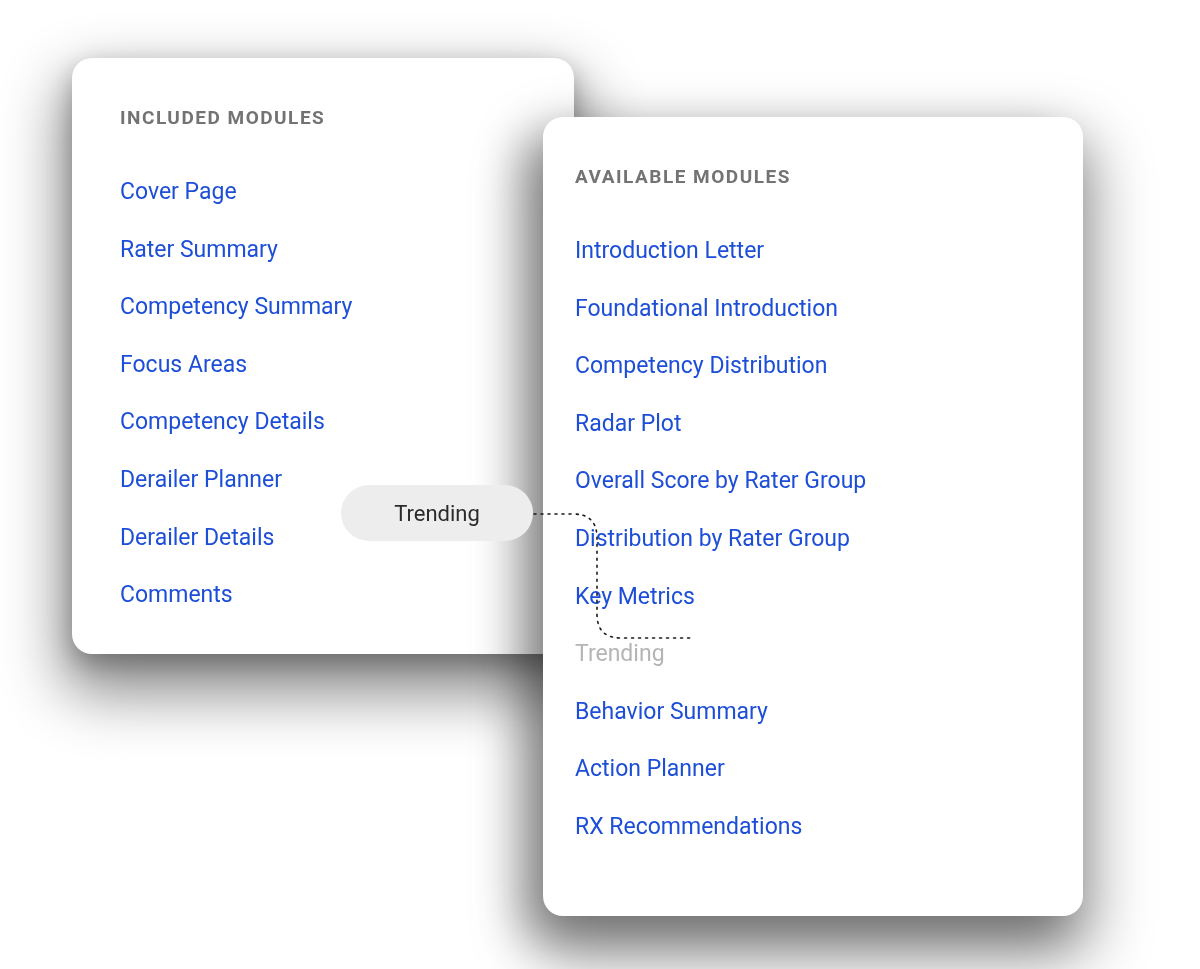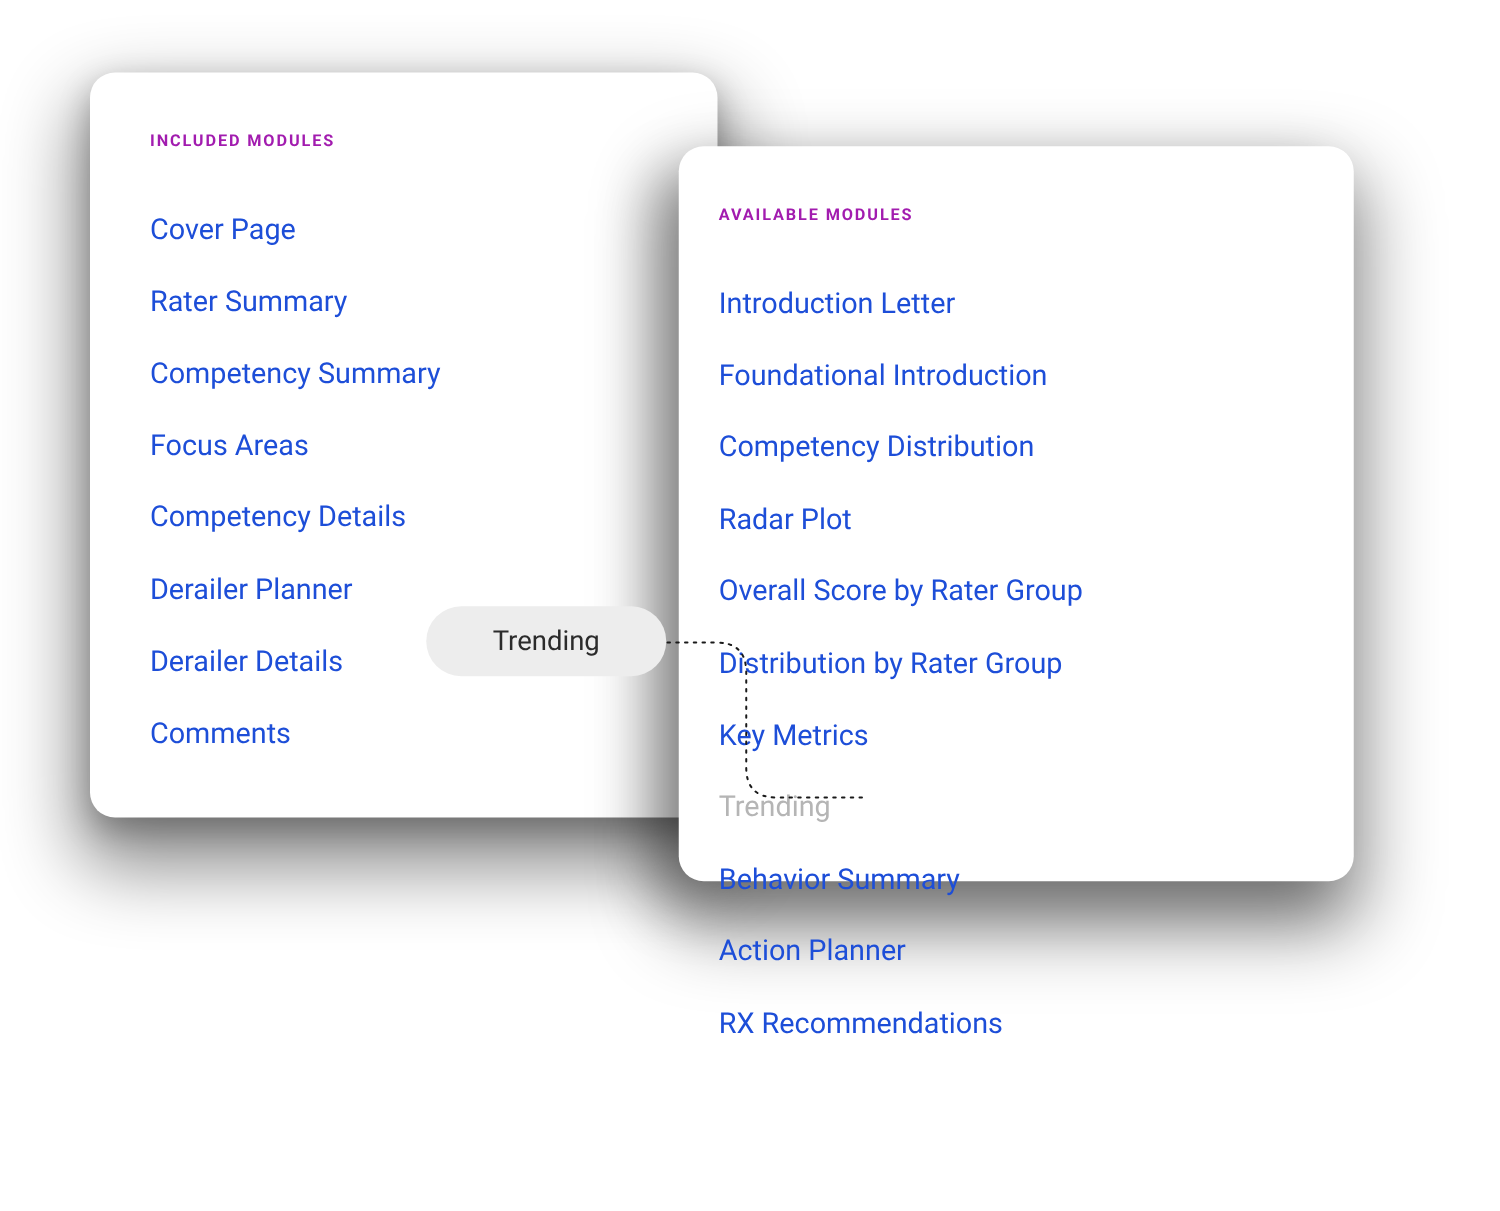--- a/index.html
+++ b/index.html
@@ -31,30 +31,30 @@
       top: 58px;
       width: 502px;
       height: 596px;
       box-shadow: 0 30px 60px 10px rgba(0,0,0,0.45), 0 10px 25px rgba(0,0,0,0.25);
       z-index: 1;
     }
     .card-right {
       left: 543px;
       top: 117px;
       width: 540px;
-      height: 588px;
+      height: 799px;
       box-shadow: -20px 20px 45px rgba(0,0,0,0.28), 0 30px 60px 10px rgba(0,0,0,0.40);
       z-index: 2;
       padding-left: 32px;
     }
     .card-title {
-      font-size: 13px;
+      font-size: 19px;
       font-weight: 700;
       letter-spacing: 1.5px;
-      color: #a21caf;
+      color: #737373;
       text-transform: uppercase;
       margin-bottom: 34px;
     }
     .module-list {
       list-style: none;
     }
     .module-item {
       font-size: 23px;
       color: #1d4ed8;
       line-height: 1.2;

